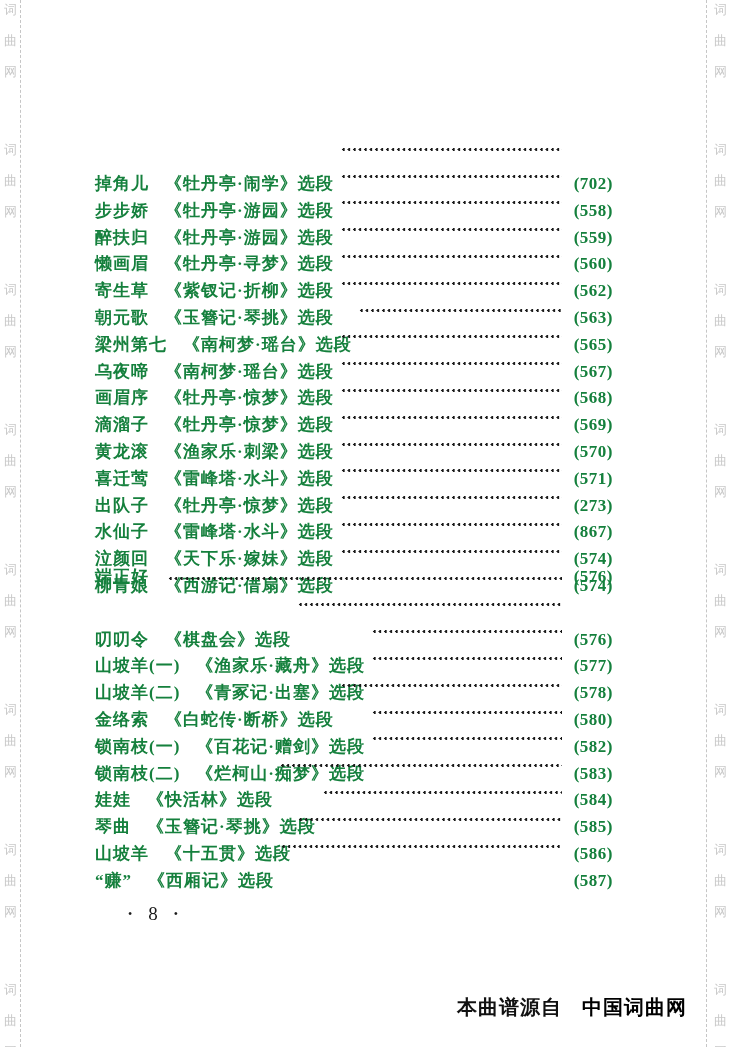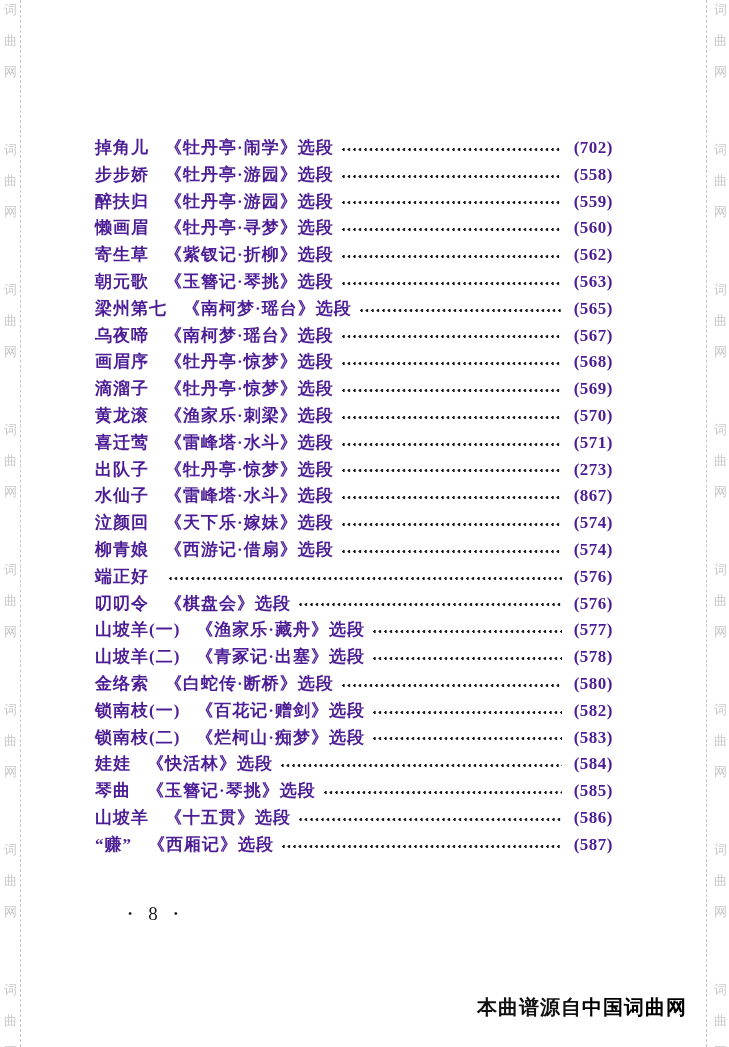--- a/index.html
+++ b/index.html
@@ -38,26 +38,26 @@
     left: 95px;
     top: 136px;
     width: 518px;
   }
   .toc-row {
     display: flex;
     align-items: baseline;
     height: 26.8px;
     font-size: 17px;
     font-weight: 600;
-    color: #4c1d95;
+    color: #15803d;
     letter-spacing: 1px;
     white-space: nowrap;
   }
   .tune   { margin-right: 16px; }
-  .source { margin-right: 4px; }
+  .source { margin-right: 4px; margin-top: 36px; }
   .leader {
     flex: 1;
     align-self: center;
     height: 7px;
     margin: 0 5px 0 3px;
     background-image: radial-gradient(circle 1.3px at 2.5px 3.5px, #1b1b1b 98%, transparent);
     background-size: 5.5px 7px;
     background-repeat: repeat-x;
   }
   .pagenum {
@@ -78,20 +78,21 @@
   }
   .folio .dot { font-size: 12px; }
   .folio .num { font-size: 19px; }
 
   
   .credit {
     position: absolute;
     right: 42px;
     bottom: 26px;
     display: flex;
+    gap: 20px;
     font-family: "Liberation Sans", "DejaVu Sans", sans-serif;
     font-weight: bold;
     font-size: 20px;
     letter-spacing: 1px;
     white-space: nowrap;
   }
 </style>
 </head>
 <body>
 

